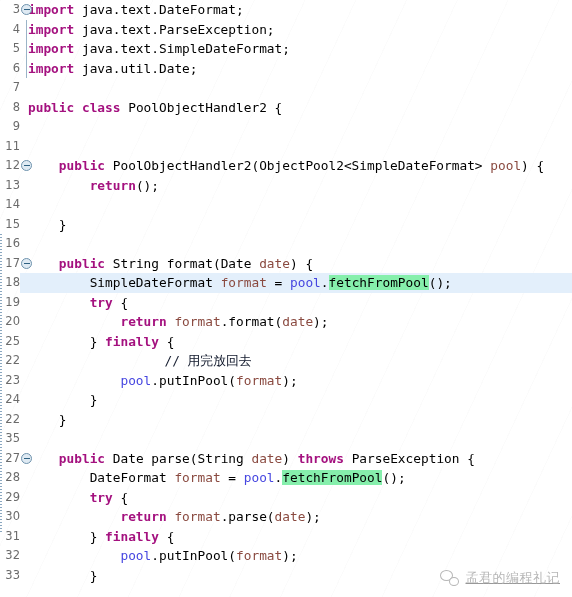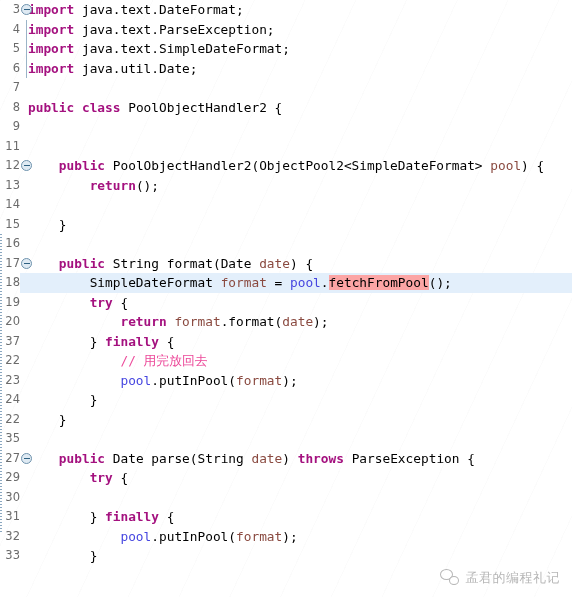--- a/index.html
+++ b/index.html
@@ -110,35 +110,36 @@
     top: 0;
     z-index: 1;
     color: #000000;
   }
 
   
   .kw       { color: #a4117f; font-weight: bold; }
   .field    { color: #4646e0; }
   .param    { color: #8a4a40; }
   .localvar { color: #8a4a40; }
-  .cmt      { color: #ec4899; }
+  .cmt      { color: #0f172a; margin-left: 44px; }
   .plain    { color: #000000; }
-  .occ      { background: #fca5a5; }
+  .occ      { background: #86efac; }
 
   
   #watermark {
     position: absolute;
     right: 12px;
     bottom: 10px;
     display: flex;
-    align-items: flex-start;
+    align-items: center;
     gap: 7px;
     opacity: 0.40;
     z-index: 8;
     pointer-events: none;
+    text-decoration: underline;
   }
   #wm-logo {
     width: 19px;
     height: 16px;
     position: relative;
     flex: 0 0 auto;
   }
   #wm-logo .b1 {
     position: absolute;
     left: 0; top: 0;
@@ -192,29 +193,30 @@
       <div class="line"><div class="gutter">11</div><div class="foldcol"></div><div class="code"></div></div>
       <div class="line"><div class="gutter">12</div><div class="foldcol"><div class="foldmark"></div></div><div class="code"><span class="plain">    </span><span class="kw">public </span><span class="plain">PoolObjectHandler2(ObjectPool2&lt;SimpleDateFormat&gt; </span><span class="param">pool</span><span class="plain">) {</span></div></div>
       <div class="line"><div class="gutter">13</div><div class="foldcol"></div><div class="code"><span class="plain">        </span><span class="kw">return</span><span class="plain">();</span></div></div>
       <div class="line"><div class="gutter">14</div><div class="foldcol"></div></div>
       <div class="line"><div class="gutter">15</div><div class="foldcol"></div><div class="code"><span class="plain">    }</span></div></div>
       <div class="line"><div class="gutter">16</div><div class="foldcol"></div><div class="code"></div></div>
       <div class="line"><div class="gutter">17</div><div class="foldcol"><div class="foldmark"></div></div><div class="code"><span class="plain">    </span><span class="kw">public </span><span class="plain">String format(Date </span><span class="param">date</span><span class="plain">) {</span></div></div>
       <div class="line hl"><div class="code-bg"></div><div class="gutter">18</div><div class="foldcol"></div><div class="code"><span class="plain">        SimpleDateFormat </span><span class="localvar">format</span><span class="plain"> = </span><span class="field">pool</span><span class="plain">.</span><span class="plain occ">fetchFromPool</span><span class="plain">();</span></div></div>
       <div class="line"><div class="gutter">19</div><div class="foldcol"></div><div class="code"><span class="plain">        </span><span class="kw">try</span><span class="plain"> {</span></div></div>
       <div class="line"><div class="gutter">20</div><div class="foldcol"></div><div class="code"><span class="plain">            </span><span class="kw">return </span><span class="localvar">format</span><span class="plain">.format(</span><span class="param">date</span><span class="plain">);</span></div></div>
-      <div class="line"><div class="gutter">37</div><div class="foldcol"></div><div class="code"><span class="plain">        } </span><span class="kw">finally</span><span class="plain"> {</span></div></div>
+      <div class="line"><div class="gutter">25</div><div class="foldcol"></div><div class="code"><span class="plain">        } </span><span class="kw">finally</span><span class="plain"> {</span></div></div>
       <div class="line"><div class="gutter">22</div><div class="foldcol"></div><div class="code"><span class="plain">            </span><span class="cmt">// 用完放回去</span></div></div>
       <div class="line"><div class="gutter">23</div><div class="foldcol"></div><div class="code"><span class="plain">            </span><span class="field">pool</span><span class="plain">.putInPool(</span><span class="localvar">format</span><span class="plain">);</span></div></div>
       <div class="line"><div class="gutter">24</div><div class="foldcol"></div><div class="code"><span class="plain">        }</span></div></div>
       <div class="line"><div class="gutter">22</div><div class="foldcol"></div><div class="code"><span class="plain">    }</span></div></div>
       <div class="line"><div class="gutter">35</div><div class="foldcol"></div><div class="code"></div></div>
       <div class="line"><div class="gutter">27</div><div class="foldcol"><div class="foldmark"></div></div><div class="code"><span class="plain">    </span><span class="kw">public </span><span class="plain">Date parse(String </span><span class="param">date</span><span class="plain">) </span><span class="kw">throws </span><span class="plain">ParseException {</span></div></div>
+      <div class="line"><div class="gutter">28</div><div class="foldcol"></div><div class="code"><span class="plain">        DateFormat </span><span class="localvar">format</span><span class="plain"> = </span><span class="field">pool</span><span class="plain">.</span><span class="plain occ">fetchFromPool</span><span class="plain">();</span></div></div>
       <div class="line"><div class="gutter">29</div><div class="foldcol"></div><div class="code"><span class="plain">        </span><span class="kw">try</span><span class="plain"> {</span></div></div>
-      <div class="line"><div class="gutter">30</div><div class="foldcol"></div></div>
+      <div class="line"><div class="gutter">30</div><div class="foldcol"></div><div class="code"><span class="plain">            </span><span class="kw">return </span><span class="localvar">format</span><span class="plain">.parse(</span><span class="param">date</span><span class="plain">);</span></div></div>
       <div class="line"><div class="gutter">31</div><div class="foldcol"></div><div class="code"><span class="plain">        } </span><span class="kw">finally</span><span class="plain"> {</span></div></div>
       <div class="line"><div class="gutter">32</div><div class="foldcol"></div><div class="code"><span class="plain">            </span><span class="field">pool</span><span class="plain">.putInPool(</span><span class="localvar">format</span><span class="plain">);</span></div></div>
       <div class="line"><div class="gutter">33</div><div class="foldcol"></div><div class="code"><span class="plain">        }</span></div></div>
     </div>
 
   <div id="watermark">
     <div id="wm-logo">
       <div class="b1"></div>
       <div class="b2"></div>
     </div>

